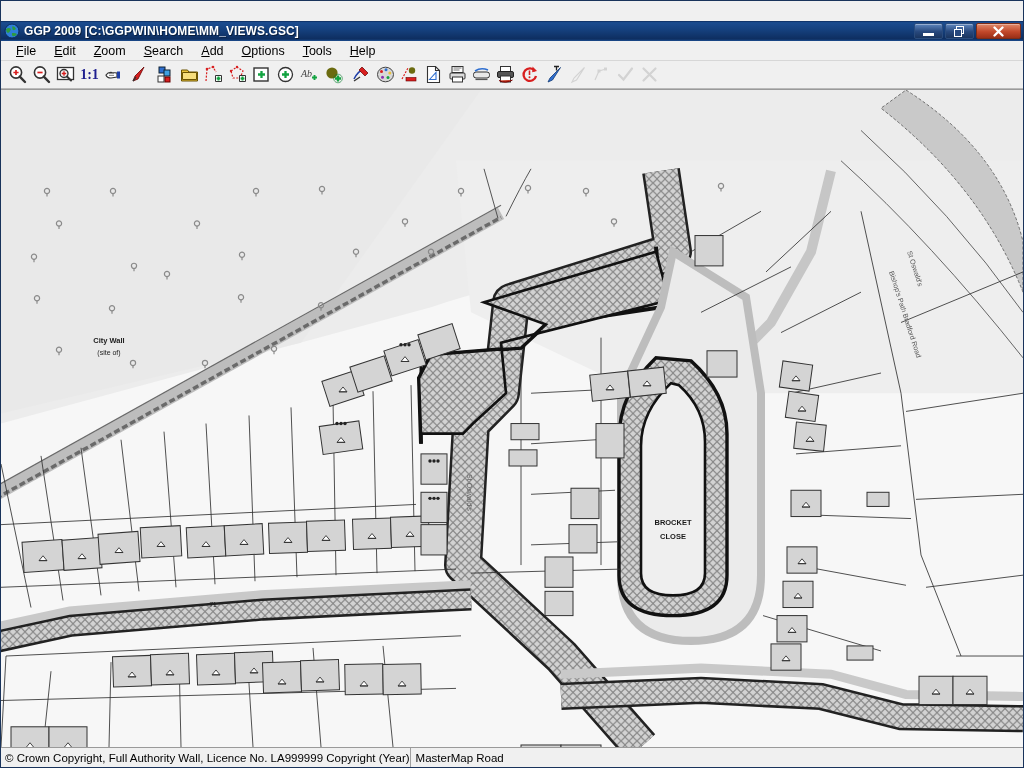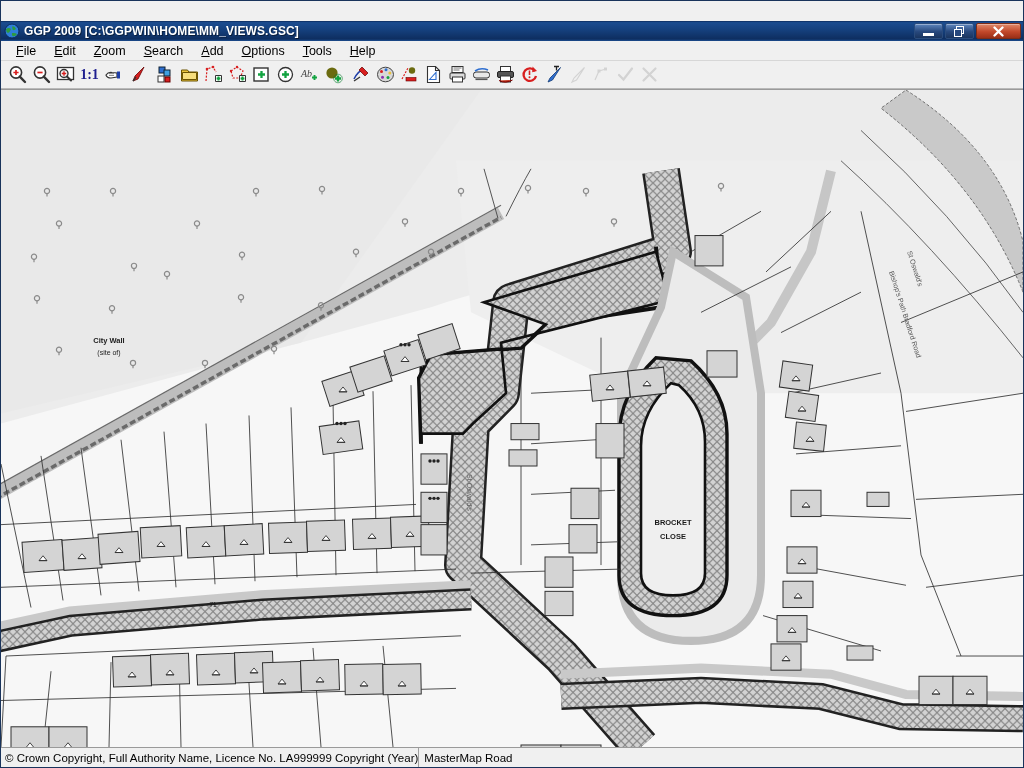--- a/index.html
+++ b/index.html
@@ -728,18 +728,18 @@
         <text x="906" y="160" font-size="7" fill="#555" transform="rotate(72 906 160)">St Oswald's</text>
 
         <text x="466" y="380" font-size="7" fill="#666" transform="rotate(90 466 380)">St Oswald's</text>
 
         <text x="212" y="512" font-size="6.5" text-anchor="middle">71</text>
       </g>
     </svg>
   </div>
 
   <div class="copybar">
-    <div class="copy-left">© Crown Copyright, Full Authority Name, Licence No. LA999999 Copyright (Year)</div>
+    <div class="copy-left">© Crown Copyright, Full Authority Wall, Licence No. LA999999 Copyright (Year)</div>
     <div class="copy-right">MasterMap Road</div>
   </div>
 
 
 </div>
 
 </body></html>

